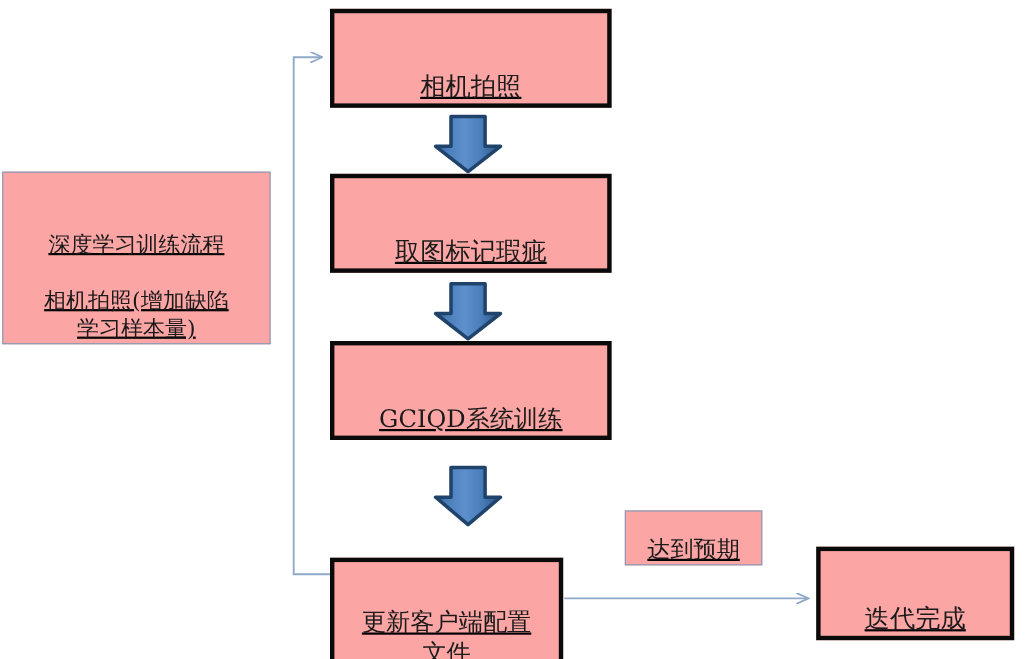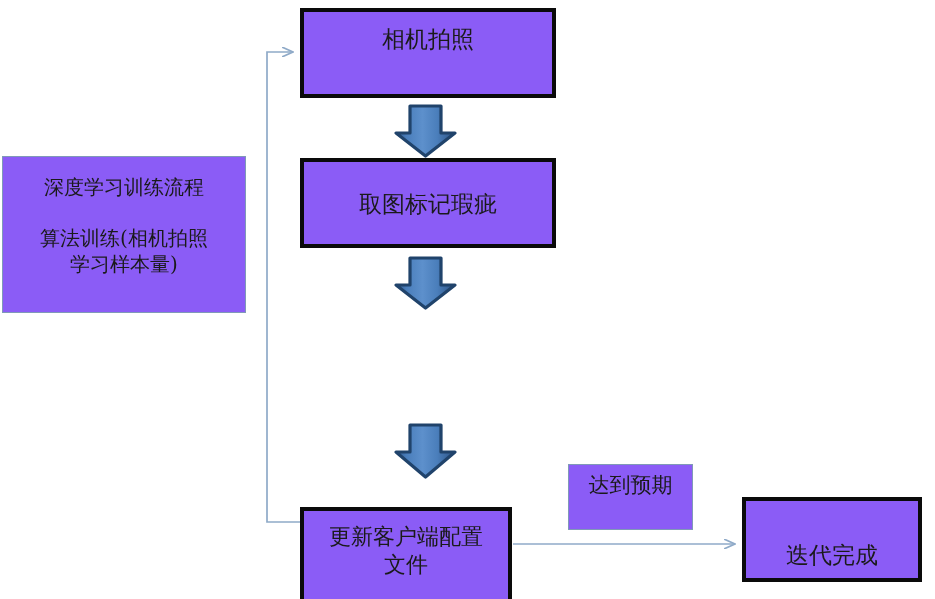--- a/index.html
+++ b/index.html
@@ -11,25 +11,26 @@
     position: relative;
     width: 935px;
     height: 599px;
     background: #ffffff;
     overflow: hidden;
     font-family: "DejaVu Serif", "Liberation Serif", serif;
   }
   .node {
     position: absolute;
     box-sizing: border-box;
-    background: #8b5cf6;
+    background: #fca5a5;
     display: flex;
     justify-content: center;
-    align-items: flex-start;
+    align-items: flex-end;
     text-align: center;
+    text-decoration: underline;
   }
   .node.heavy {
     border: 4px solid #0a0a0a;
   }
   .node.thin {
     border: 1.5px solid #8099b8;
   }
   .node-label {
     display: block;
     width: 100%;
@@ -50,21 +51,21 @@
 
   #node-update       { left: 300px; top: 507px; width: 212px; height: 106px; }
   #node-update .node-label       { font-size: 22px; padding-top: 12px; }
 
   #node-done         { left: 742px; top: 497px; width: 180px; height: 85px;  }
   #node-done .node-label         { font-size: 23px; padding-top: 12px; margin-top: 28px; }
 
   #node-note         { left: 2px;   top: 156px; width: 244px; height: 157px; }
   #node-note .node-label         { font-size: 20px; padding-top: 18px; }
 
-  #node-expect       { left: 568px; top: 464px; width: 125px; height: 66px;  }
+  #node-expect       { left: 568px; top: 464px; width: 125px; height: 50px;  }
   #node-expect .node-label       { font-size: 21px; padding-top: 7px; }
 
   
   #connectors {
     position: absolute;
     left: 0;
     top: 0;
     width: 935px;
     height: 599px;
     pointer-events: none;
@@ -106,32 +107,35 @@
     </g>
 
     <g>
       <path d="M513,544 L734,544" fill="none" stroke="#8faac8" stroke-width="1.7" marker-end="url(#openArrowHead)"></path>
     </g>
   </svg>
 
   <div class="node thin" id="node-note">
     <span class="node-label">深度学习训练流程
 
-算法训练(相机拍照
+相机拍照(增加缺陷
 学习样本量)</span>
   </div>
 
   <div class="node heavy" id="node-capture">
     <span class="node-label">相机拍照</span>
   </div>
 
   <div class="node heavy" id="node-mark">
     <span class="node-label">取图标记瑕疵</span>
   </div>
 
+  <div class="node heavy" id="node-train">
+    <span class="node-label">GCIQD系统训练</span>
+  </div>
 
   <div class="node heavy" id="node-update">
     <span class="node-label">更新客户端配置
 文件</span>
   </div>
 
   <div class="node thin" id="node-expect">
     <span class="node-label">达到预期</span>
   </div>
 

